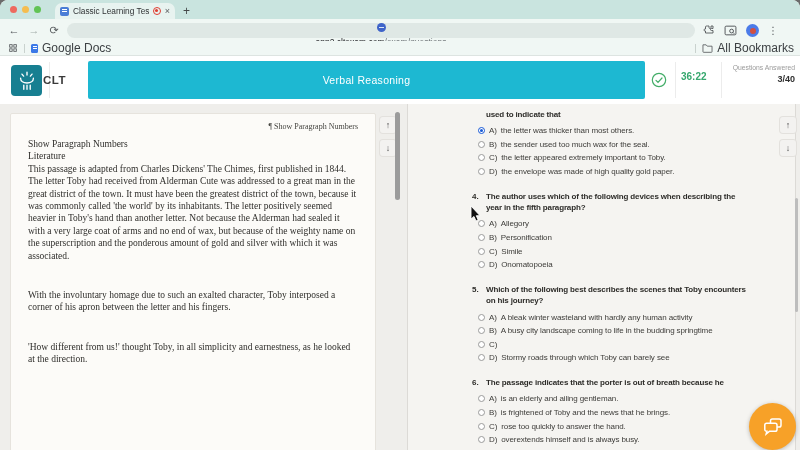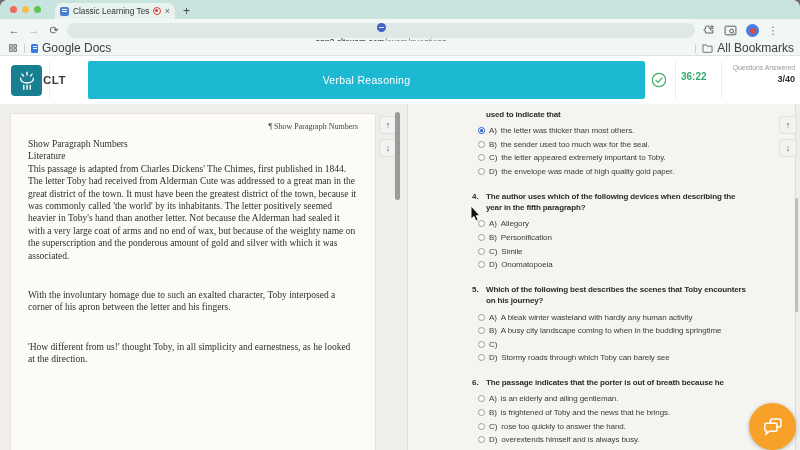--- a/index.html
+++ b/index.html
@@ -271,21 +271,21 @@
             </div>
             <div class="q-opts">
               <div class="opt-row">
                 <span class="radio"></span>
                 <span class="opt-letter">A)</span>
                 <span class="opt-text">A bleak winter wasteland with hardly any human activity</span>
               </div>
               <div class="opt-row">
                 <span class="radio"></span>
                 <span class="opt-letter">B)</span>
-                <span class="opt-text">A busy city landscape coming to when in the budding springtime</span>
+                <span class="opt-text">A busy city landscape coming to life in the budding springtime</span>
               </div>
               <div class="opt-row">
                 <span class="radio"></span>
                 <span class="opt-letter">C)</span>
               </div>
               <div class="opt-row">
                 <span class="radio"></span>
                 <span class="opt-letter">D)</span>
                 <span class="opt-text">Stormy roads through which Toby can barely see</span>
               </div>

